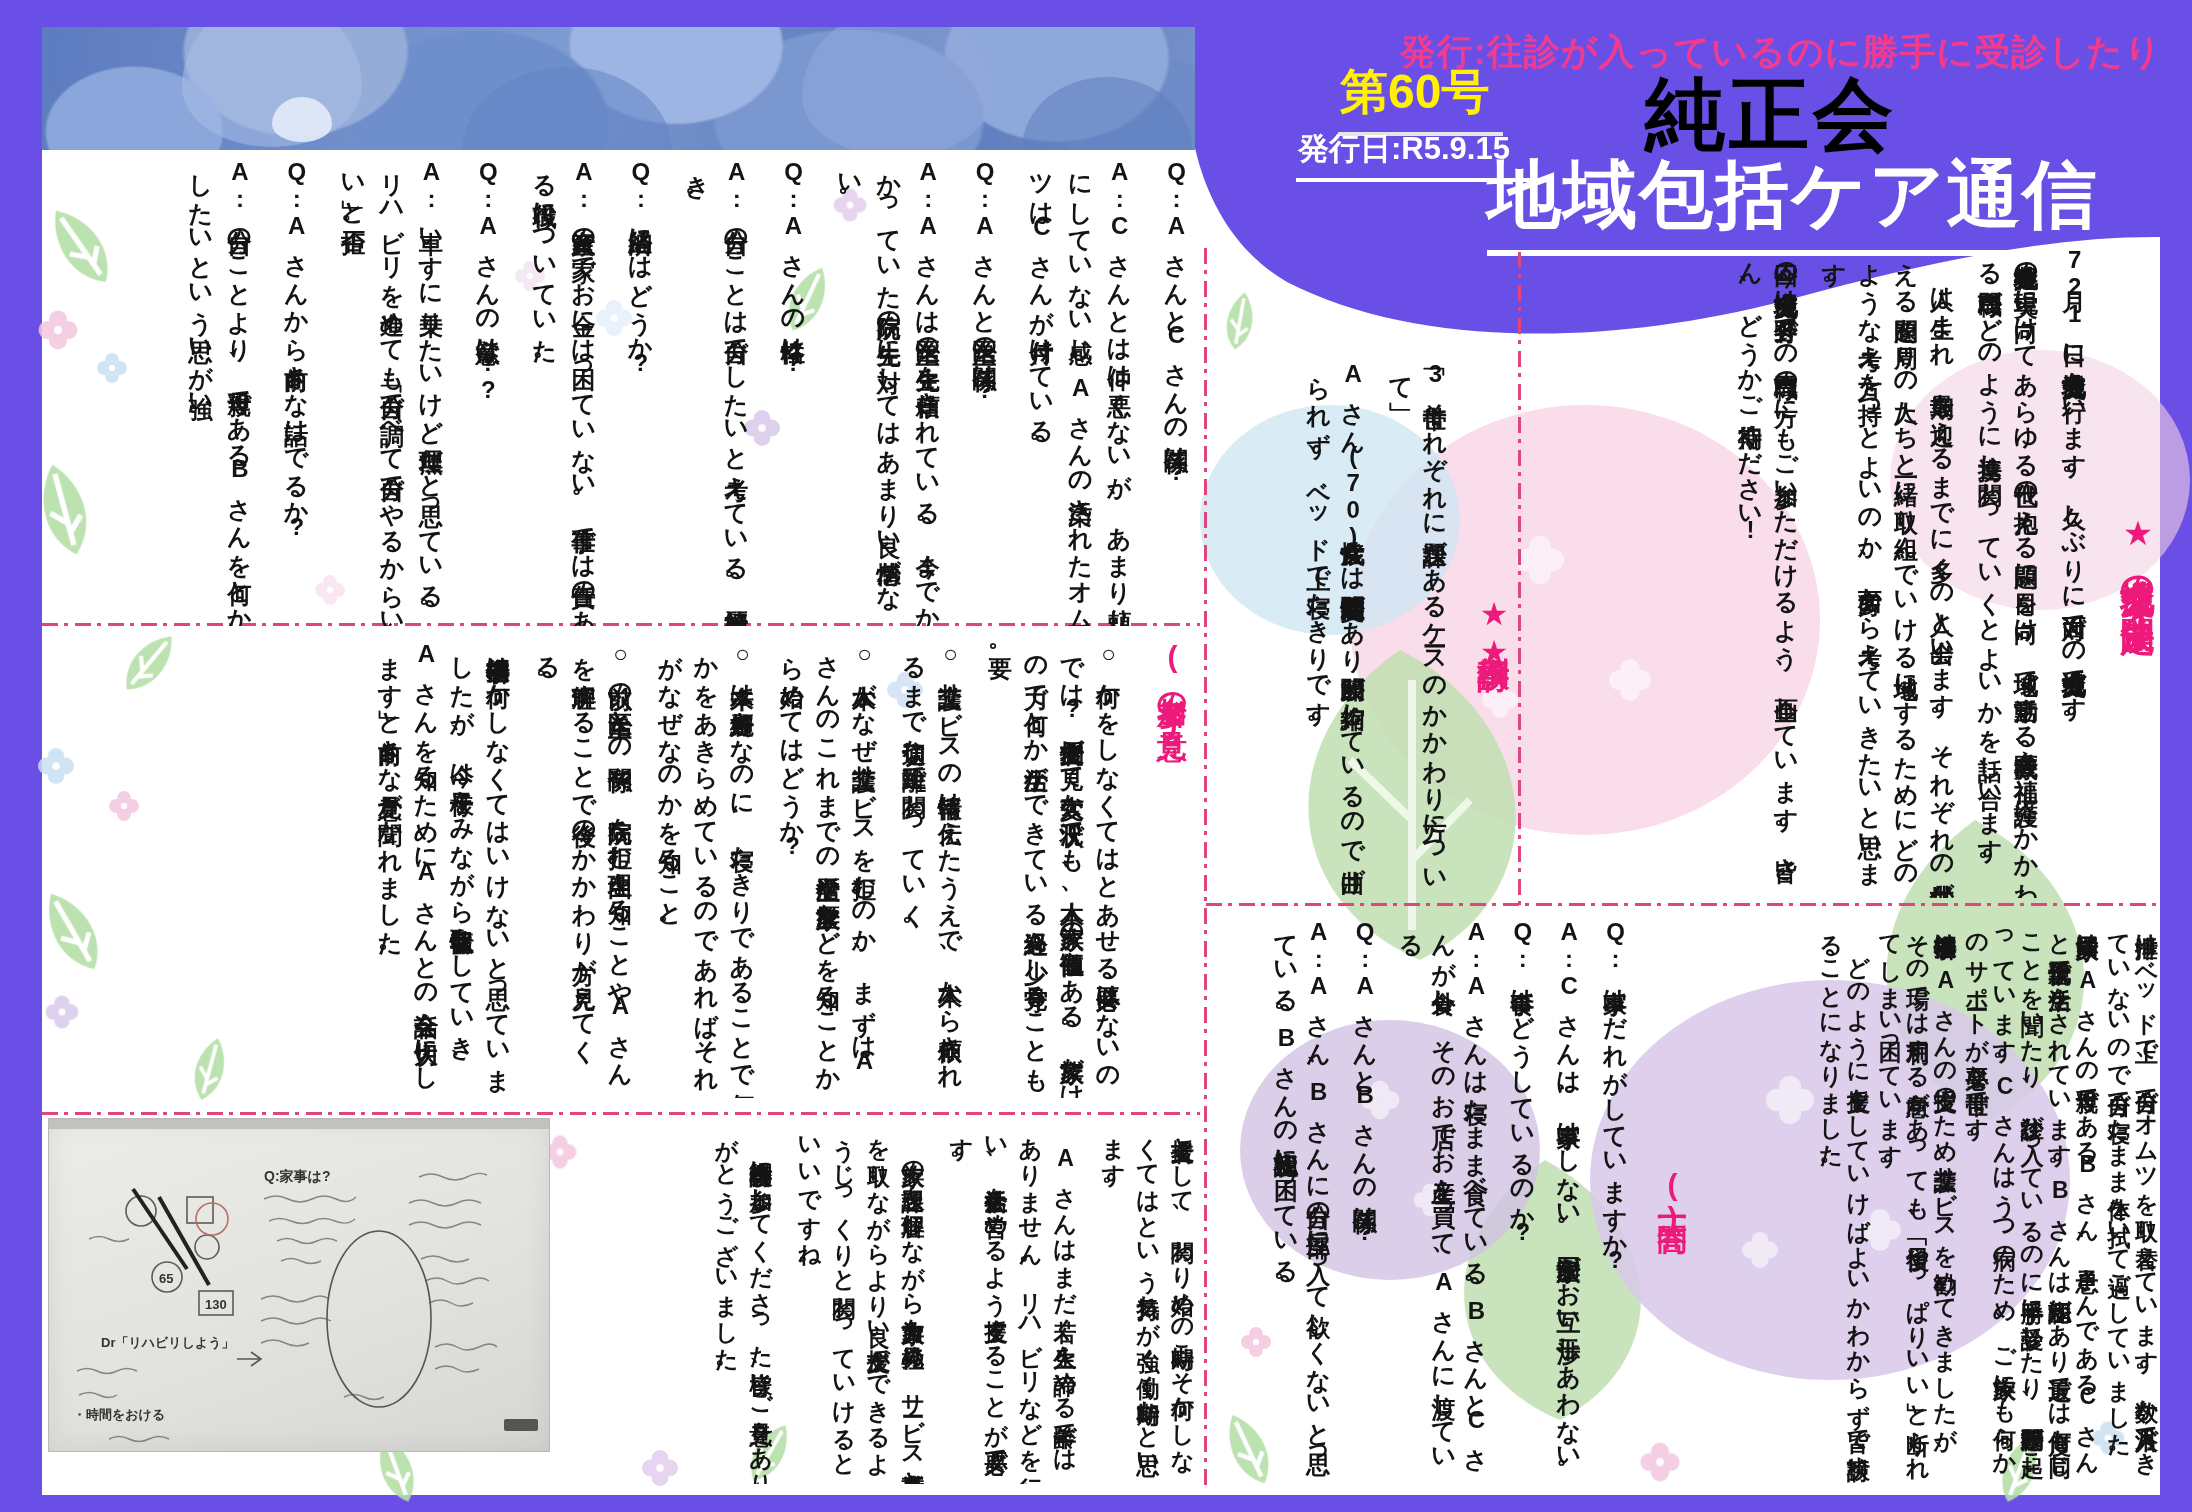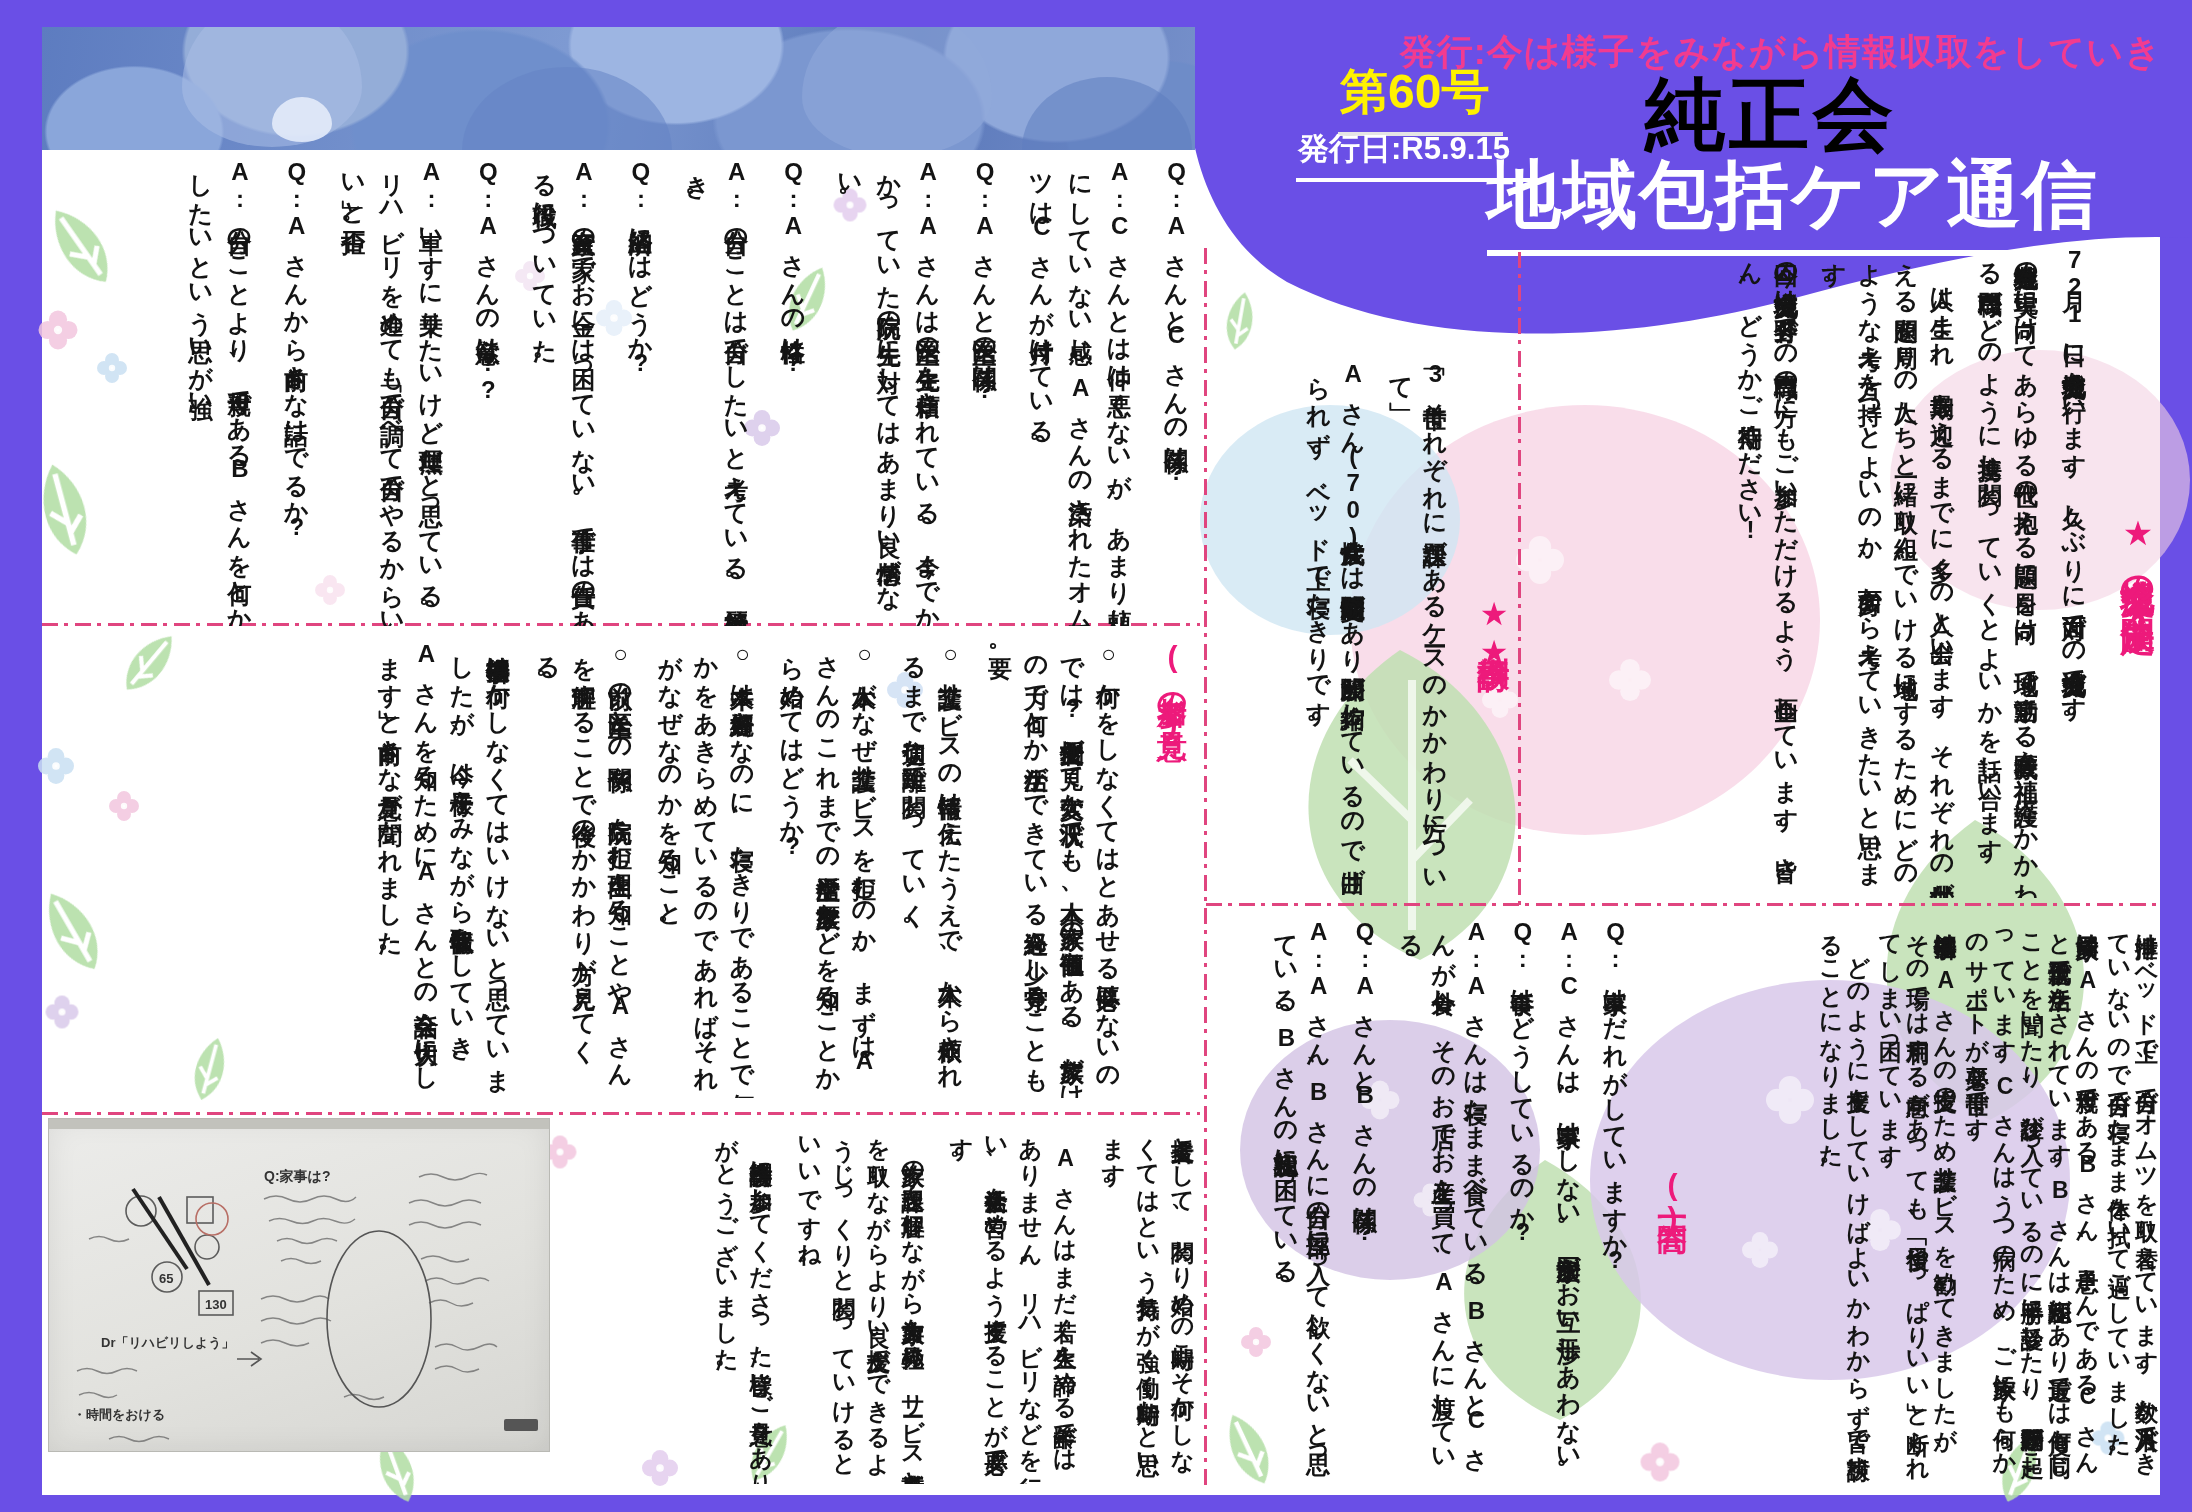--- a/index.html
+++ b/index.html
@@ -152,21 +152,21 @@
 
   <div class="dash-h" style="left:42px;top:623px;width:1158px;"></div>
   <div class="dash-h" style="left:42px;top:1112px;width:1158px;"></div>
   <div class="dash-v" style="left:1204px;top:248px;height:1240px;"></div>
   <div class="dash-v" style="left:1518px;top:252px;height:654px;"></div>
   <div class="dash-h" style="left:1206px;top:903px;width:954px;"></div>
 
   <svg id="header-shape" viewBox="0 0 997 420">
     <path d="M0,0 H997 V238 C880,232 755,256 600,298 C430,344 228,352 92,282 C40,252 12,200 0,148 Z" fill="#6a4fe6"></path>
   </svg>
-  <div class="hdr" id="publisher">発行:今は様子をみながら情報収取をしていき</div>
+  <div class="hdr" id="publisher">発行:往診が入っているのに勝手に受診したり</div>
   <div class="hdr" id="issue-no">第60号</div>
   <div class="hdr" id="issue-date">発行日:R5.9.15</div>
   <div class="hdr" id="title1">純正会</div>
   <div class="hdr" id="title2">地域包括ケア通信</div>
 
   <div class="vtext" id="announcement">
     <p class="h-pink pink center">★地域交流会の開催決定★</p>
     <p>7月21日に地域交流会を行います。久しぶりに対面での地域交流会です。</p>
     <p>地域共生社会の実現に向けてあらゆる世代の抱える問題に目を向け、地域で活動する我々医療、福祉、介護にかかわる専門職がどのように連携し関わっていくとよいかを話し合います。</p>
     <p class="indent">人は生まれ、最期を迎えるまでに多くの人と出会います。それぞれの世代が抱える問題を周りの人たちと一緒に取り組んでいける地域にするためにどのような考え方を持つとよいのか、多方面から考えていきたいと思います。</p>

